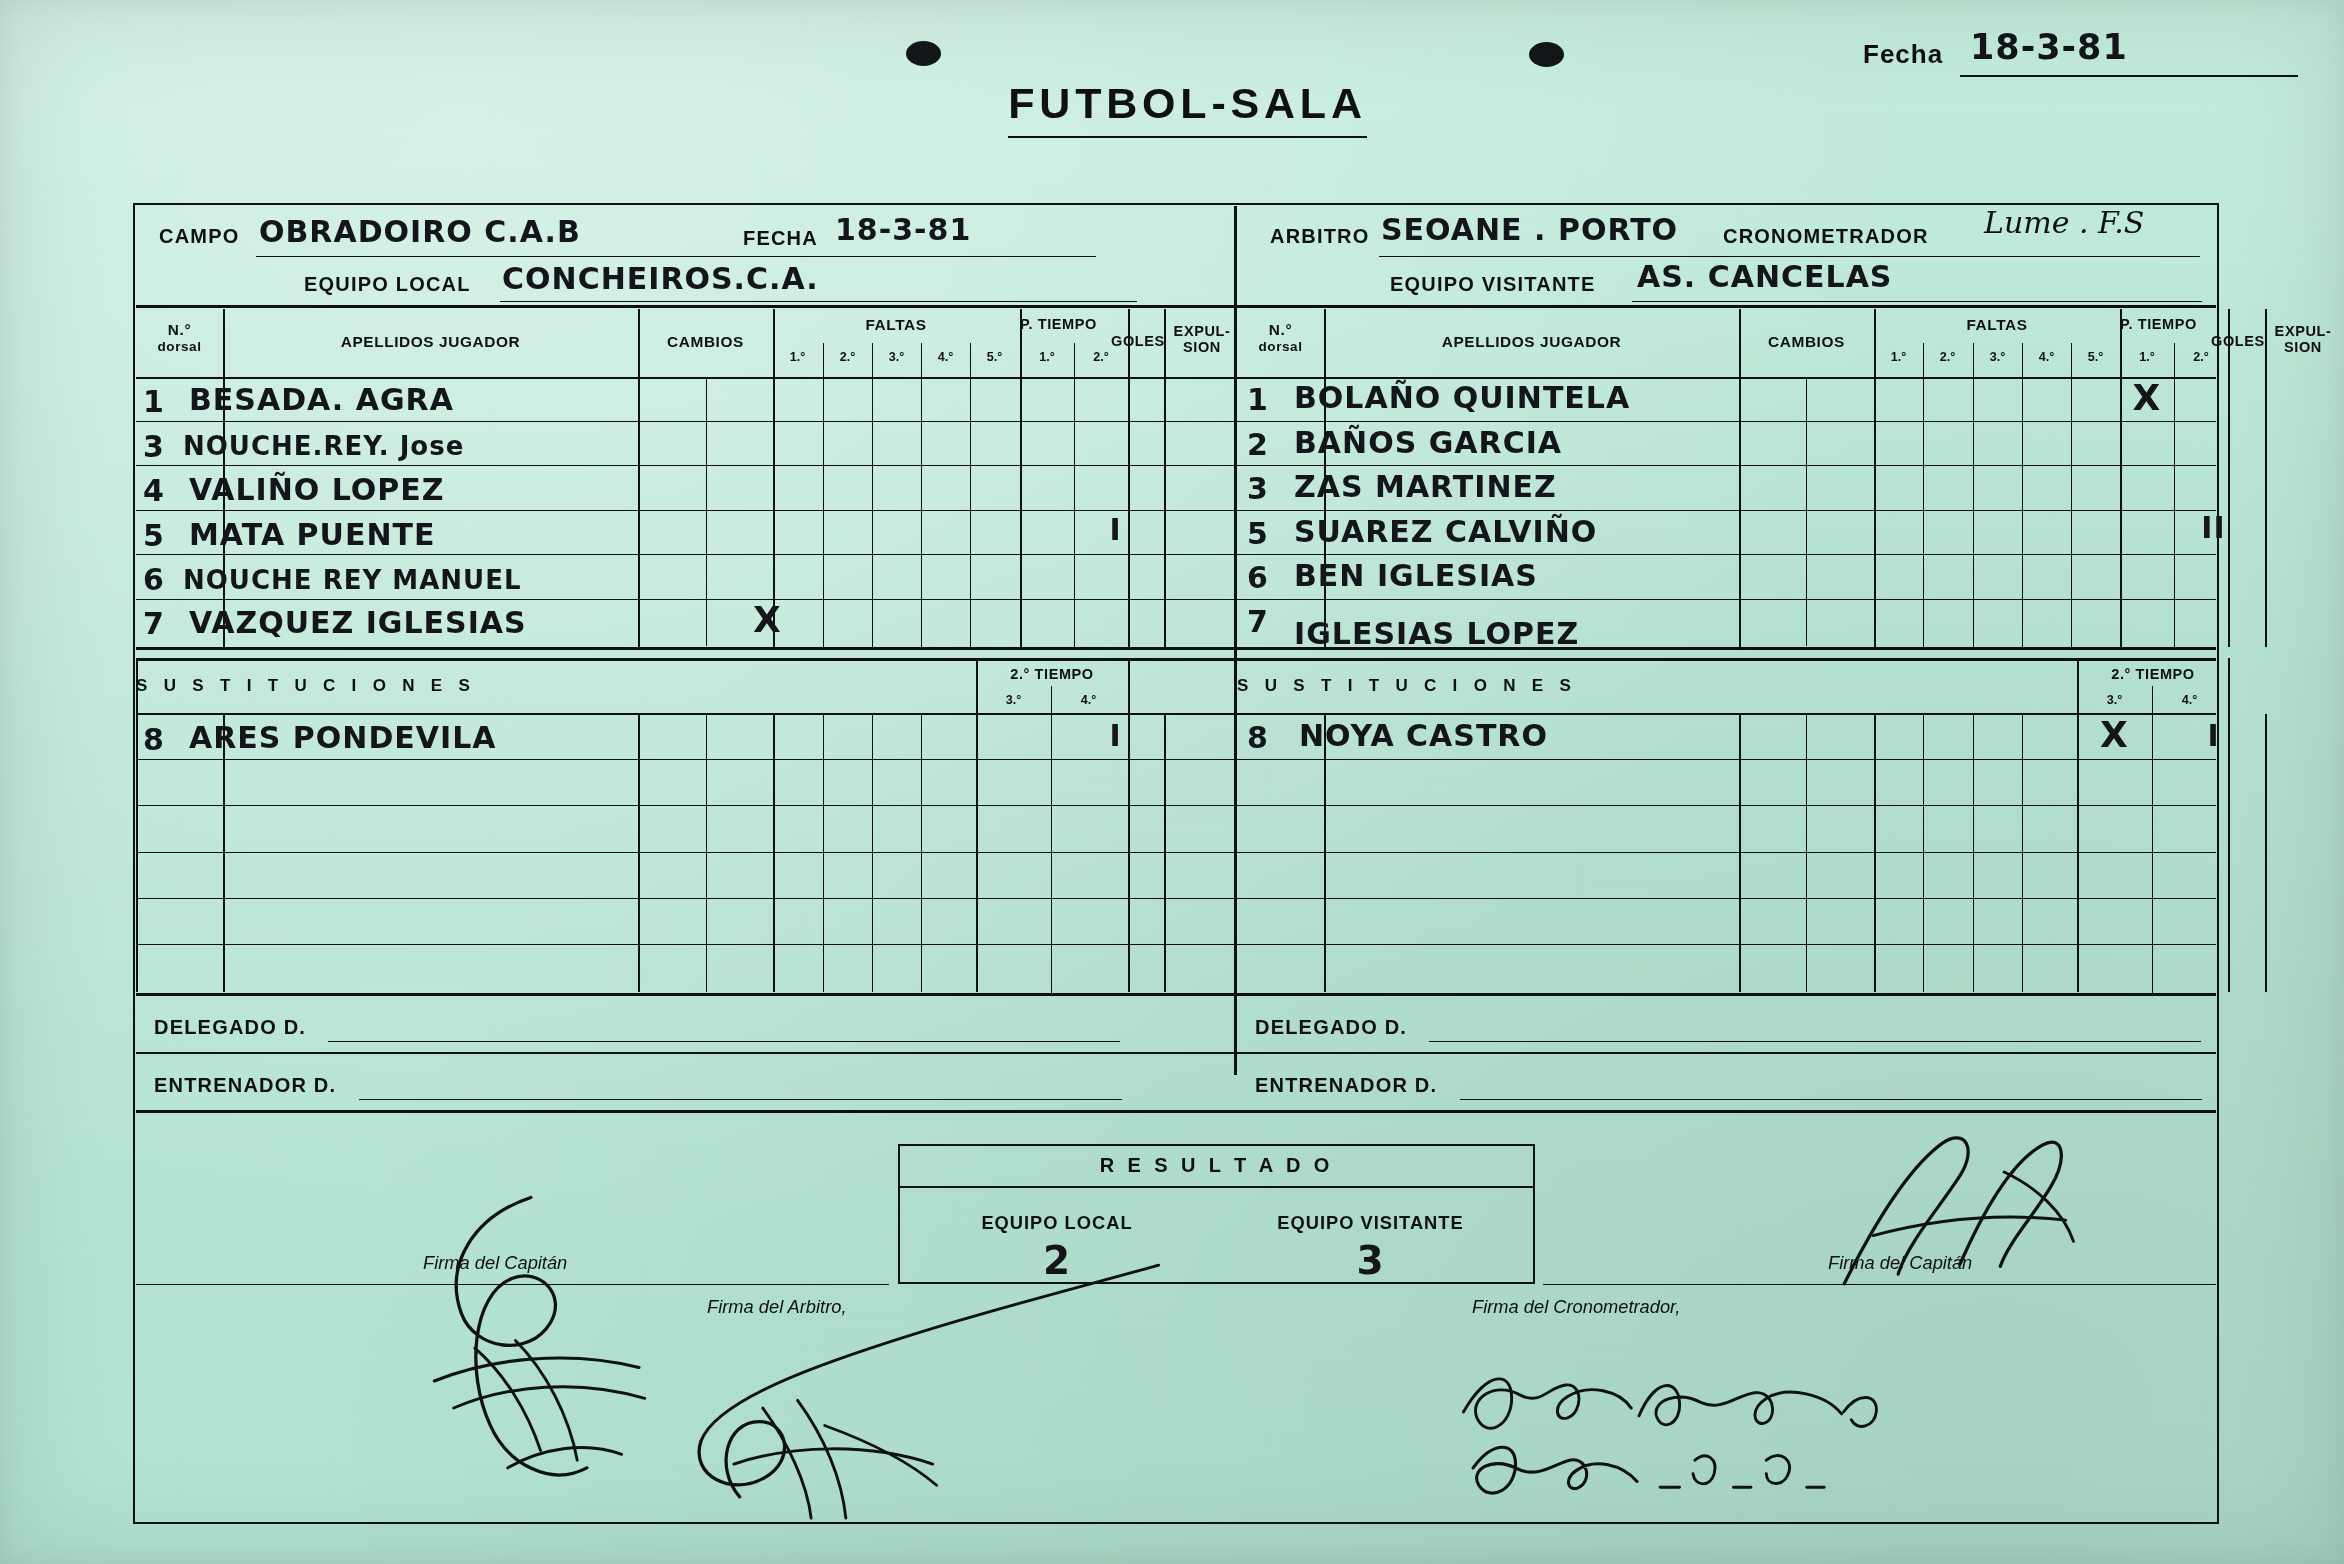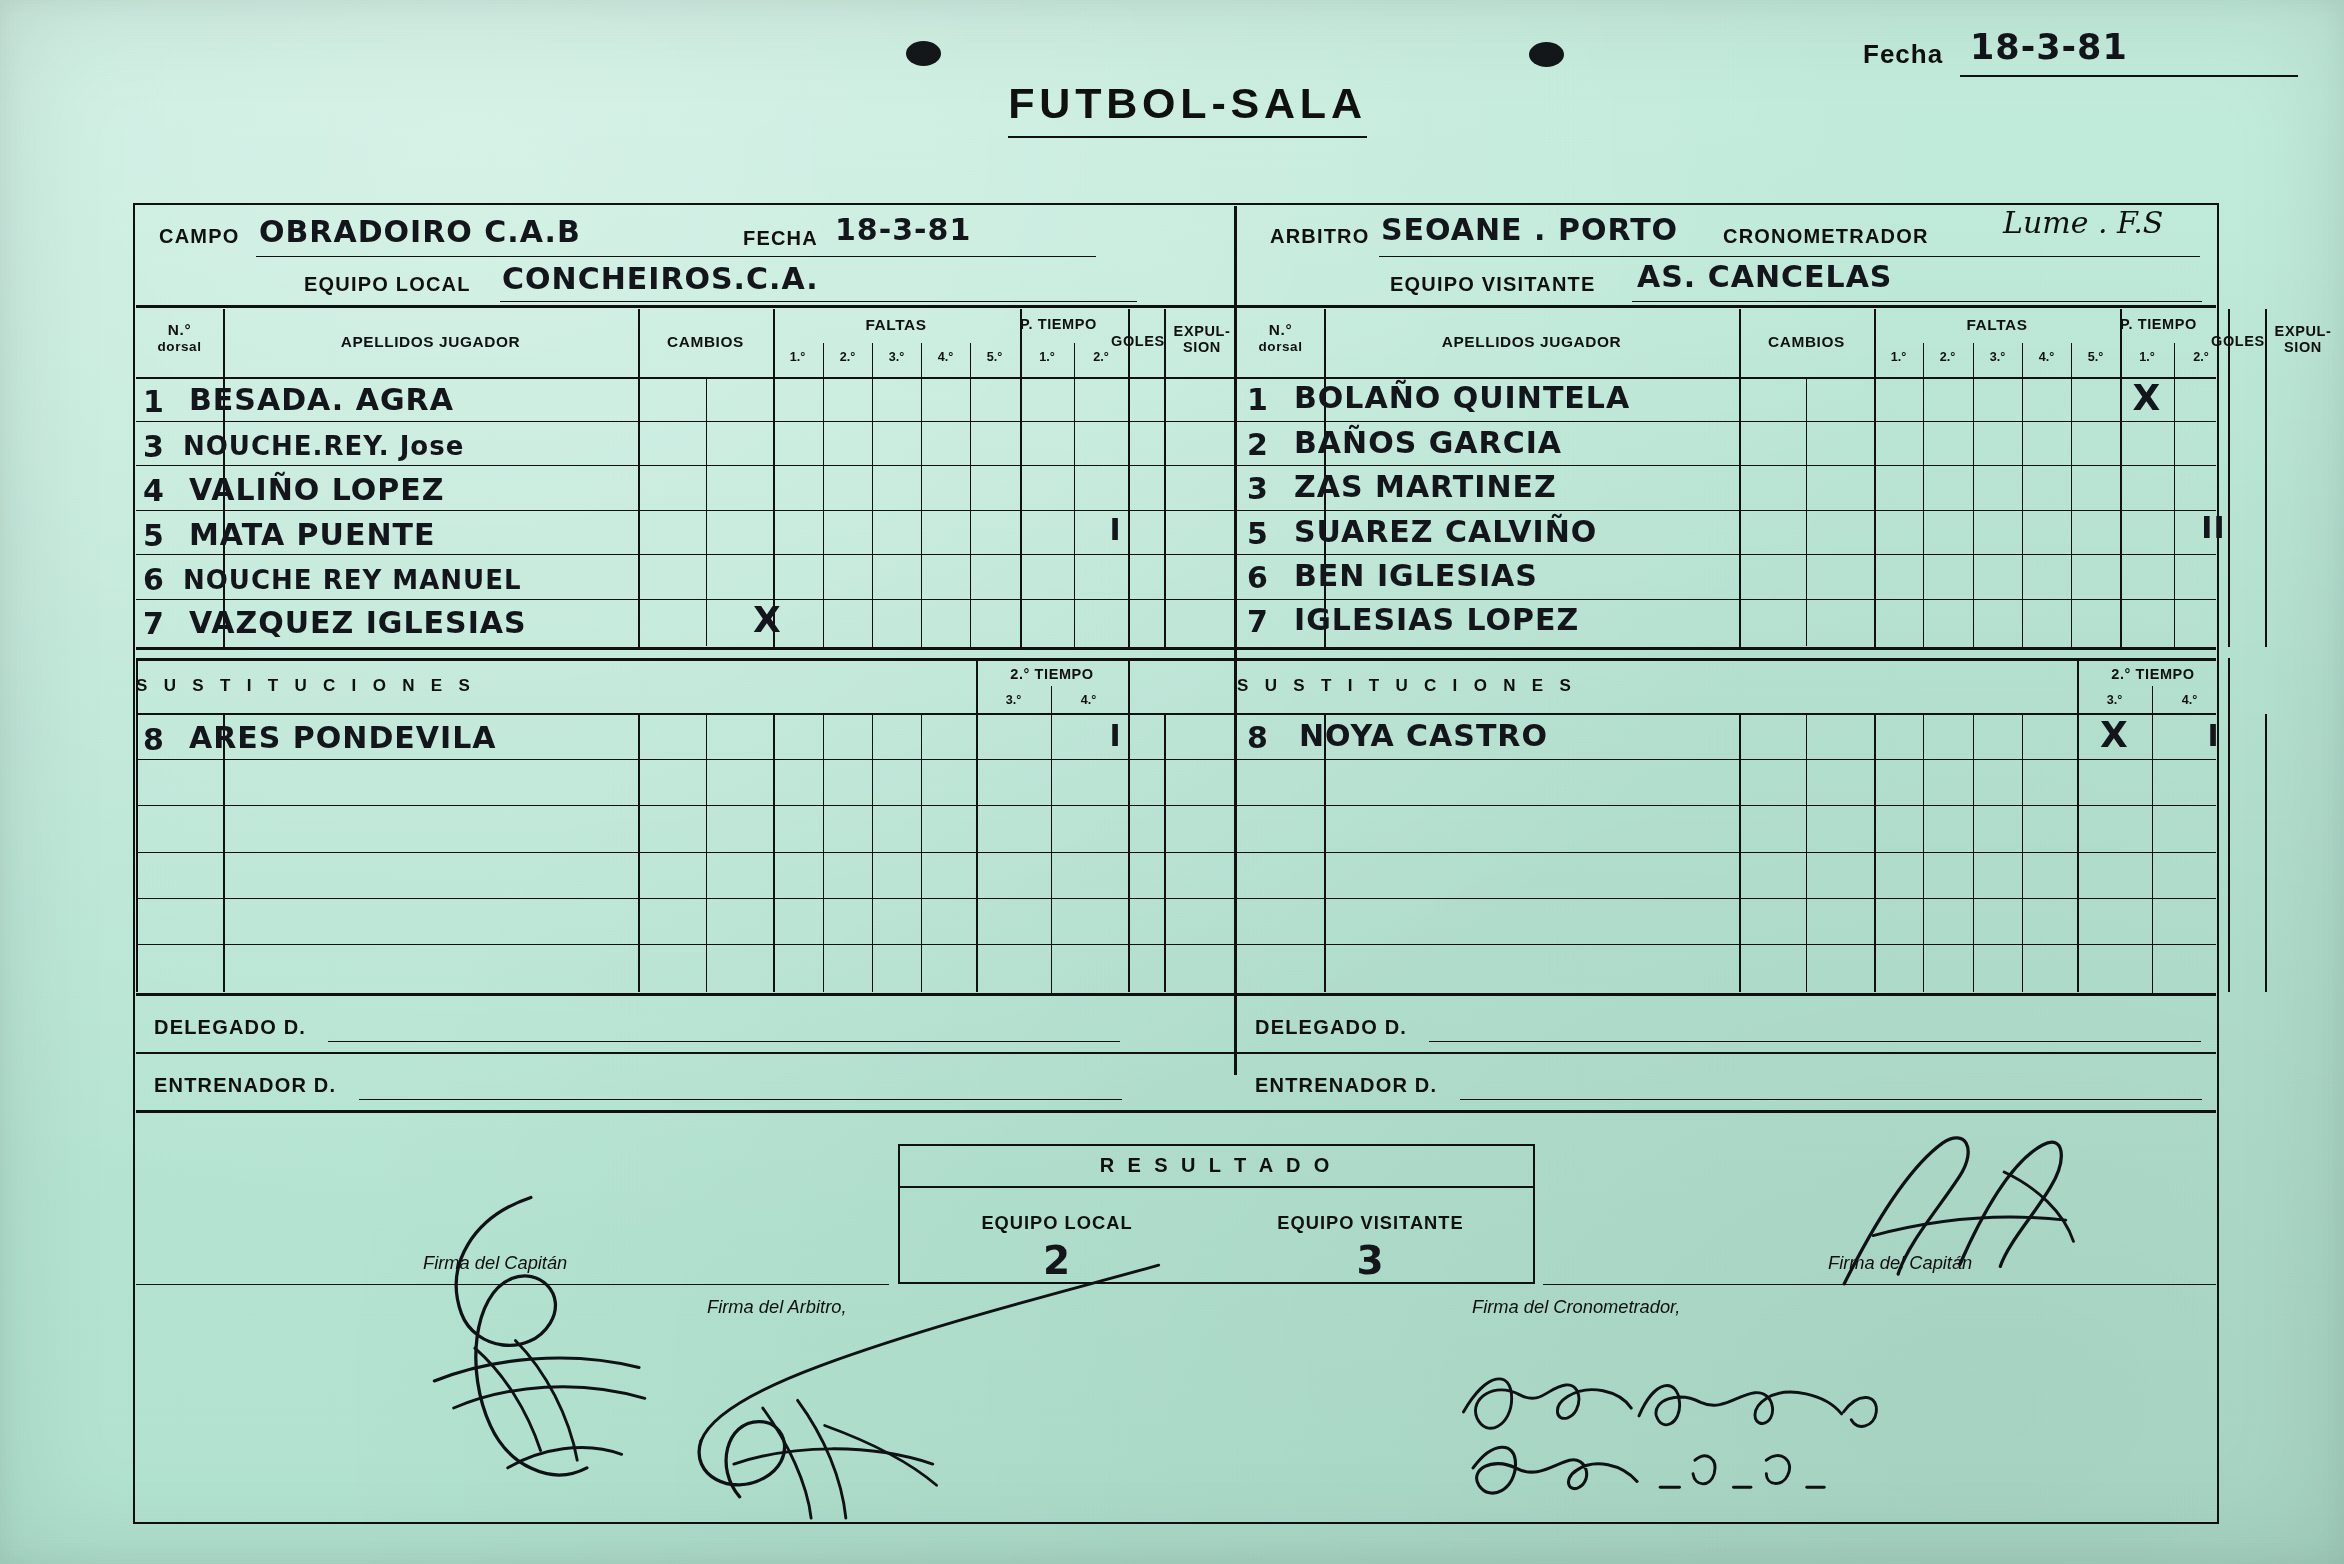--- a/index.html
+++ b/index.html
@@ -145,21 +145,21 @@
 <div class="hw" style="left:502px;top:261px;">
   <span class="hand">CONCHEIROS.C.A.</span>
 </div>
 <div class="dots" style="left:500px;top:301px;width:637px;"></div>
 
 <div class="lbl" style="left:1270px;top:225px;">ARBITRO</div>
 <div class="hw" style="left:1381px;top:212px;">
   <span class="hand">SEOANE . PORTO</span>
 </div>
 <div class="lbl" style="left:1723px;top:225px;">CRONOMETRADOR</div>
-<div class="hw" style="left:1984px;top:205px;font-family:'DejaVu Serif',serif;font-style:italic;margin-left:19px;">
+<div class="hw" style="left:1984px;top:205px;font-family:'DejaVu Serif',serif;font-style:italic;">
   <span>Lume . F.S</span>
 </div>
 <div class="dots" style="left:1379px;top:256px;width:821px;"></div>
 
 <div class="lbl" style="left:1390px;top:273px;">EQUIPO VISITANTE</div>
 <div class="hw" style="left:1637px;top:259px;">
   <span class="hand">AS. CANCELAS</span>
 </div>
 <div class="dots" style="left:1632px;top:301px;width:570px;"></div>
 
@@ -268,21 +268,21 @@
 <div class="hw" style="left:1294px;top:469px;"><span class="hand">ZAS MARTINEZ</span></div>
 
 <div class="hw" style="left:1247px;top:516px;"><span class="hand">5</span></div>
 <div class="hw" style="left:1294px;top:514px;"><span class="hand">SUAREZ CALVIÑO</span></div>
 <div class="hw" style="left:2199px;top:510px;width:29px;text-align:center;"><span class="hand">II</span></div>
 
 <div class="hw" style="left:1247px;top:560px;"><span class="hand">6</span></div>
 <div class="hw" style="left:1294px;top:558px;"><span class="hand">BEN IGLESIAS</span></div>
 
 <div class="hw" style="left:1247px;top:604px;"><span class="hand">7</span></div>
-<div class="hw" style="left:1294px;top:602px;"><span class="hand">IGLESIAS LOPEZ</span></div>
+<div class="hw" style="left:1294px;top:616px;"><span class="hand">IGLESIAS LOPEZ</span></div>
 
 <div class="sust" style="left:136px;top:676px;width:840px;">S U S T I T U C I O N E S</div>
 <div class="sust" style="left:1237px;top:676px;width:840px;">S U S T I T U C I O N E S</div>
 
 <div class="colhdr" style="left:976px;top:666px;width:152px;font-size:14.5px;">2.° TIEMPO</div>
 <div class="colhdr2" style="left:976px;top:693px;width:75px;">3.°</div>
 <div class="colhdr2" style="left:1051px;top:693px;width:75px;">4.°</div>
 
 <div class="colhdr" style="left:2077px;top:666px;width:152px;font-size:14.5px;">2.° TIEMPO</div>
 <div class="colhdr2" style="left:2077px;top:693px;width:75px;">3.°</div>

